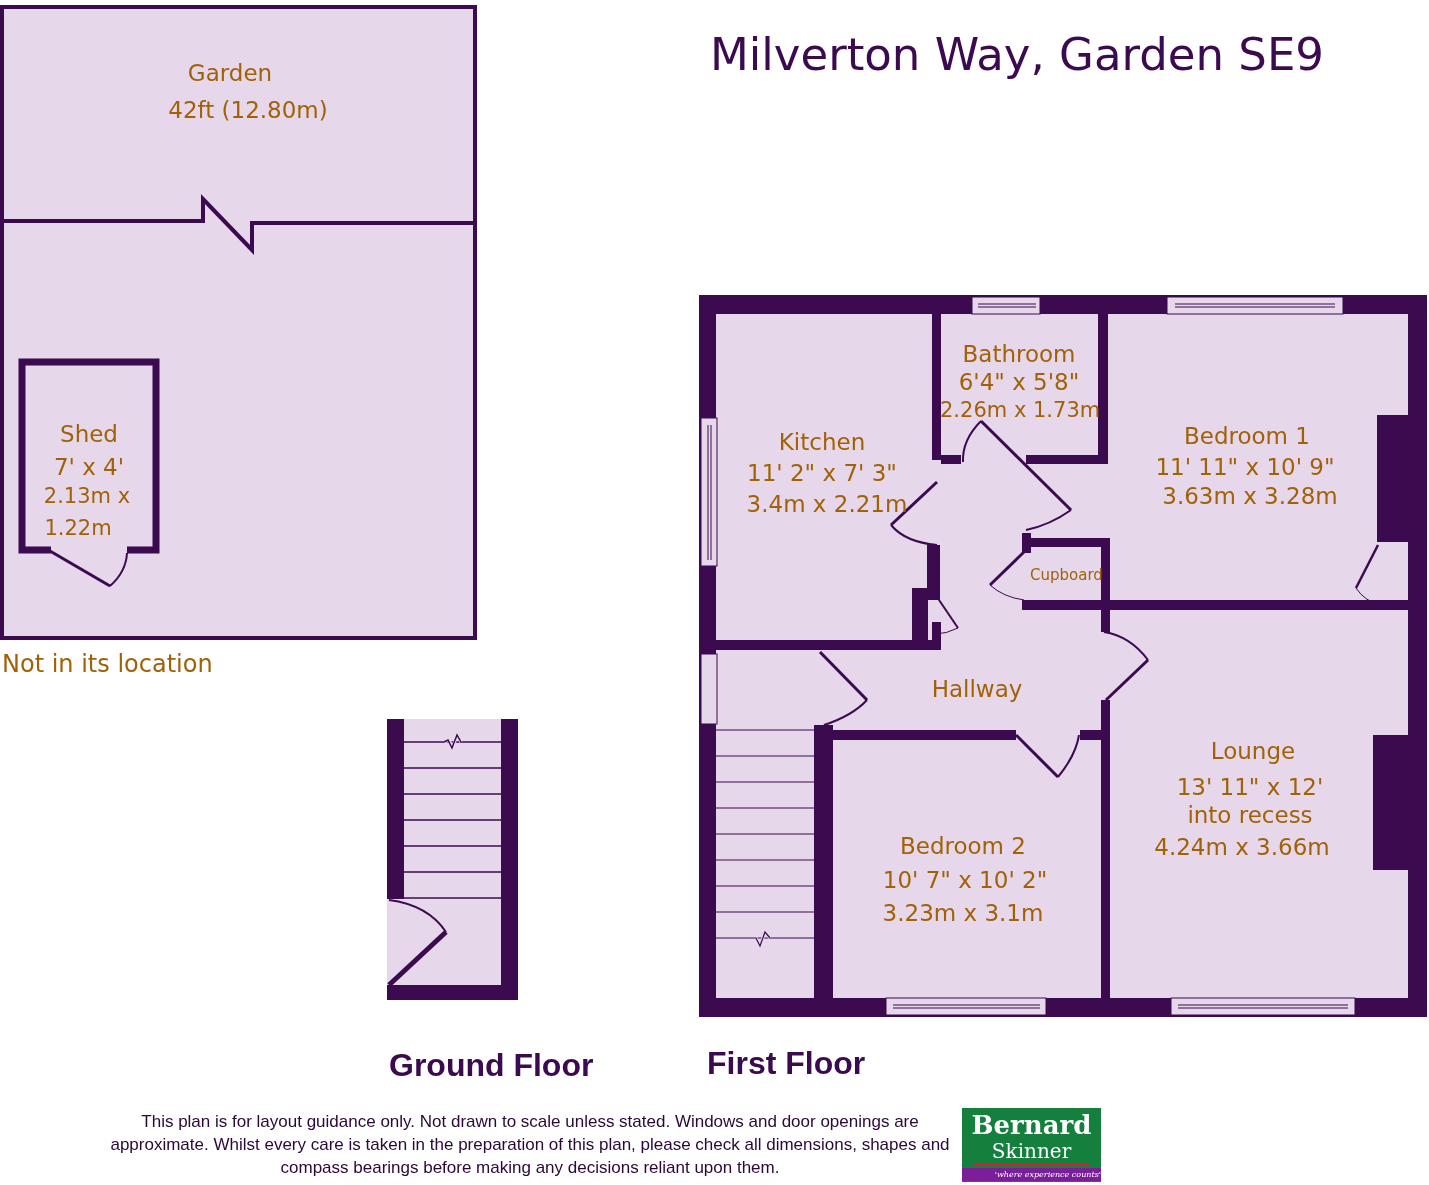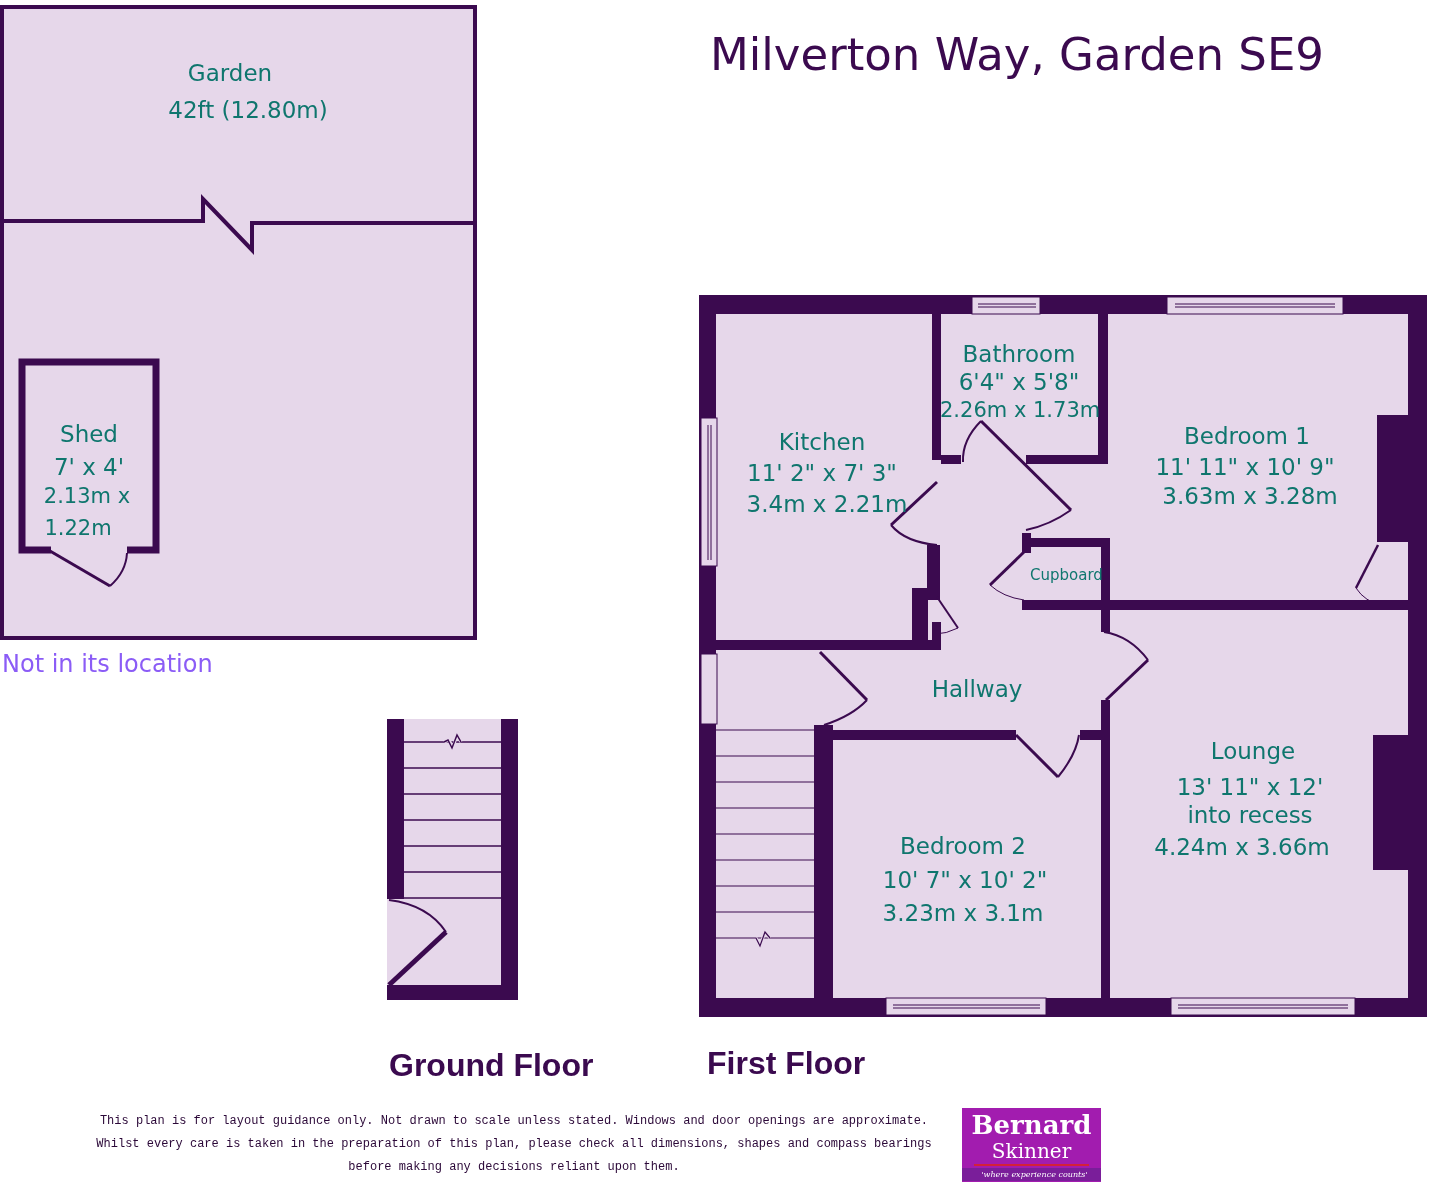--- a/index.html
+++ b/index.html
@@ -1,35 +1,35 @@
 <!DOCTYPE html>
 <html><head>
   <meta charset="utf-8">
   <style>
     html, body { margin: 0; padding: 0; background: #ffffff; }
     body { width: 1429px; height: 1185px; position: relative; overflow: hidden;
            font-family: "DejaVu Sans", "Liberation Sans", sans-serif; color: #3b0a4f; }
     .title { position: absolute; left: 710px; top: 28px; font-size: 45px; font-weight: normal;
              letter-spacing: 0px; white-space: nowrap; color: #3b0a4f; }
     svg.plan { position: absolute; left: 0; top: 0; }
-    .lbl { position: absolute; text-align: center; white-space: nowrap; color: #0f766e; line-height: 1.2; }
+    .lbl { position: absolute; text-align: center; white-space: nowrap; color: #a16207; line-height: 1.2; }
     .lbl-lg { font-size: 23px; }
     .lbl-md { font-size: 21px; }
     .lbl-sm { font-size: 15px; }
-    .note { position: absolute; left: 2px; top: 650px; font-size: 24px; color: #8b5cf6; white-space: nowrap; }
+    .note { position: absolute; left: 2px; top: 650px; font-size: 24px; color: #a16207; white-space: nowrap; }
     .floor-label { position: absolute; font-size: 32px; font-weight: bold; color: #3b0a4f; white-space: nowrap;
                    font-family: "Liberation Sans", sans-serif; }
-    .disclaimer { position: absolute; left: 84px; top: 1110px; width: 860px; text-align: center;
-                  font-size: 12px; line-height: 23px; color: #2b0838; font-family: Liberation Mono, monospace; }
-    .logo { position: absolute; left: 962px; top: 1108px; width: 139px; height: 74px; background: #a21caf;
+    .disclaimer { position: absolute; left: 100px; top: 1110px; width: 860px; text-align: center;
+                  font-size: 17px; line-height: 23px; color: #2b0838; font-family: Liberation Sans, sans-serif; }
+    .logo { position: absolute; left: 962px; top: 1108px; width: 139px; height: 74px; background: #15803d;
             color: #fff; font-family: "DejaVu Serif", "Liberation Serif", serif; text-align: center; overflow: hidden; }
     .logo .l1 { font-size: 26px; font-weight: bold; line-height: 26px; margin-top: 4px; }
     .logo .l2 { font-size: 20px; font-weight: normal; line-height: 26px; }
     .logo .rule { height: 2px; background: #d3213a; margin: 0 12px; }
-    .logo .tag { font-size: 8px; font-style: italic; background: #7a1e9a; line-height: 13px; text-align: center; padding-left: 6px; margin-top: 2px; }
+    .logo .tag { font-size: 8px; font-style: italic; background: #7a1e9a; line-height: 13px; text-align: right; padding-left: 6px; margin-top: 2px; }
   </style>
 </head>
 <body>
 
 <div class="title">Milverton Way, Garden SE9</div>
 
 <svg class="plan" width="1429" height="1185" viewBox="0 0 1429 1185">
 
   <g>
     <rect x="2" y="7" width="473" height="631" fill="#e6d7ea" stroke="#3b0a4f" stroke-width="4"></rect>

